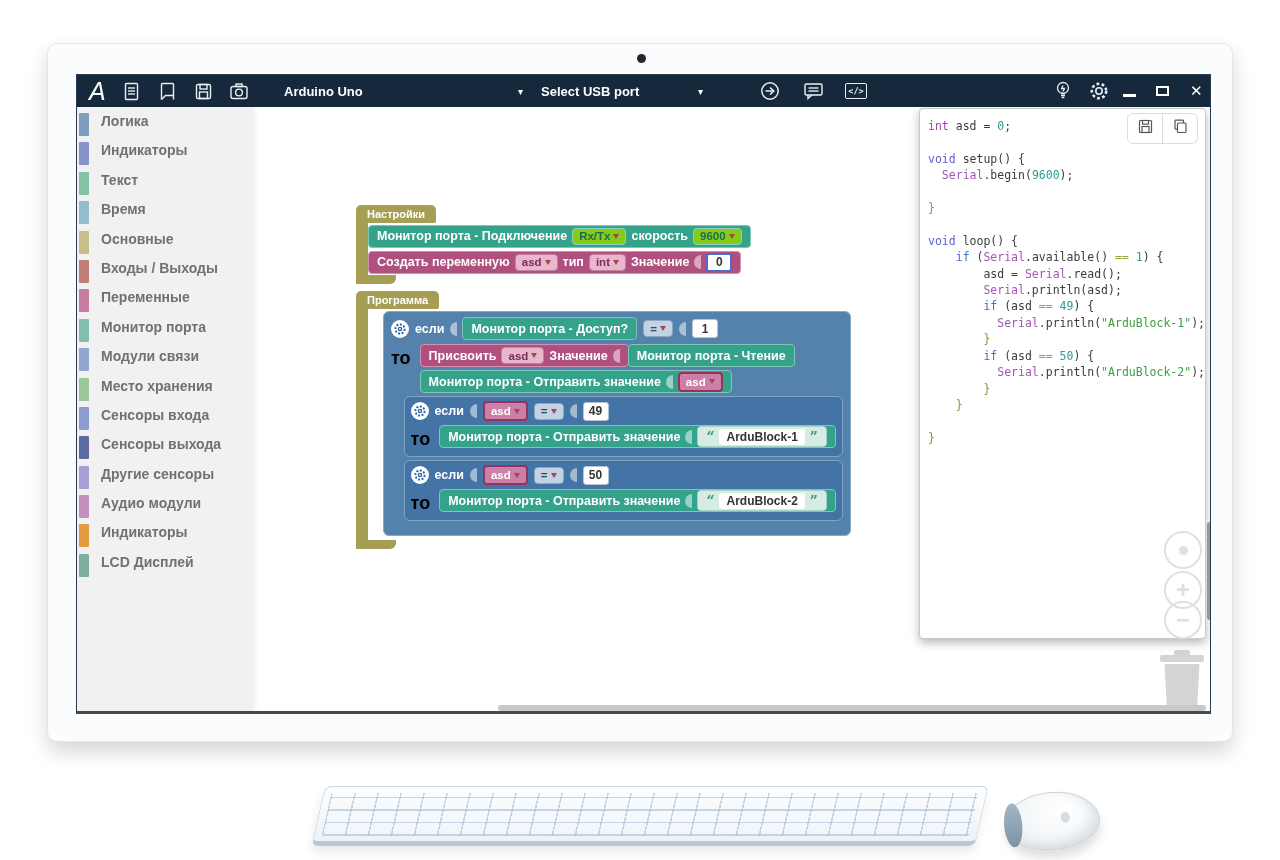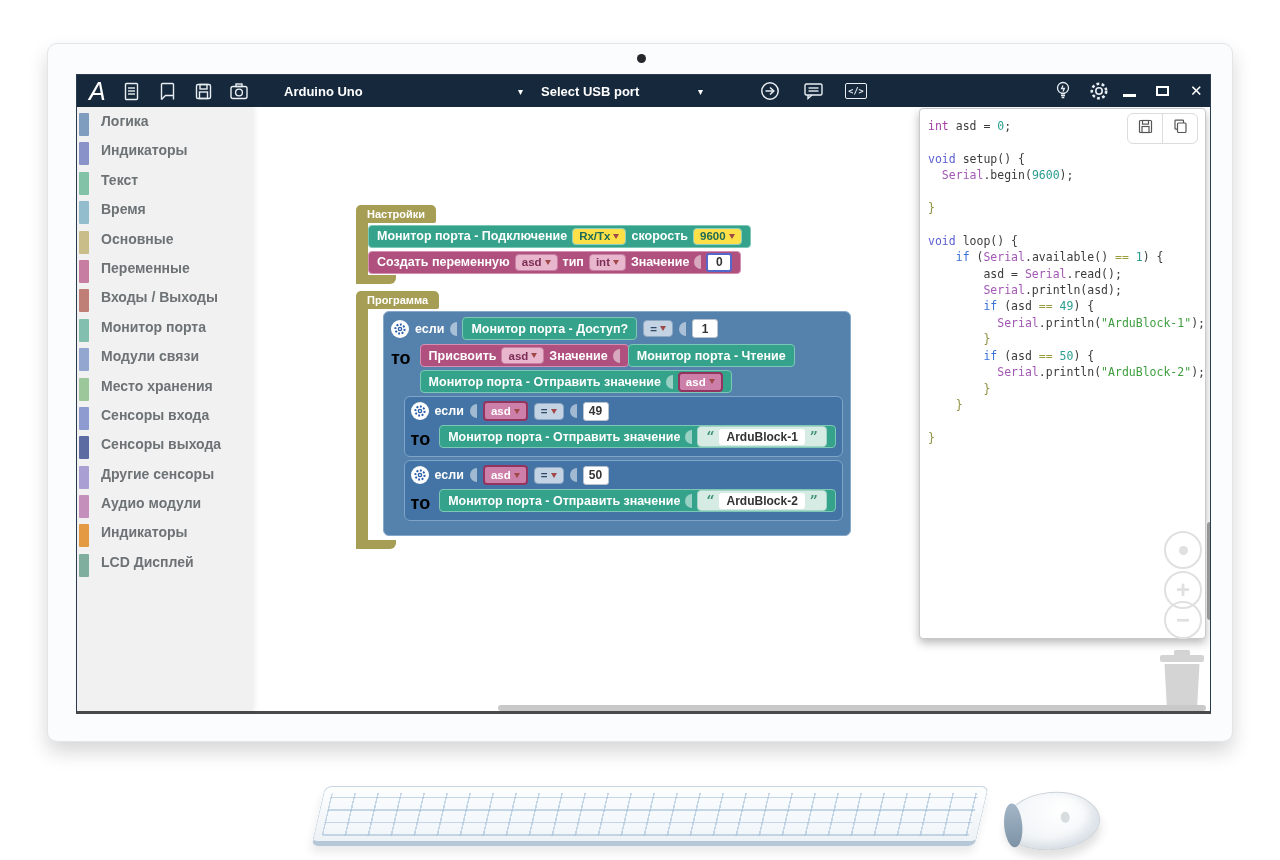--- a/index.html
+++ b/index.html
@@ -38,21 +38,21 @@
   .blocks{position:absolute;left:103px;top:98px;z-index:1;display:flex;flex-direction:column;align-items:flex-start;white-space:nowrap;}
   .hat{background:#a79e55;color:#fff;font-size:11px;font-weight:bold;padding:3px 11px 3px;border-radius:5px 5px 2px 0;}
   .cluster{position:relative;padding-left:12px;display:flex;flex-direction:column;align-items:flex-start;}
   .cluster::before{content:"";position:absolute;left:0;top:0;bottom:0;width:12px;background:#a79e55;}
   .olivefoot{height:9px;width:40px;background:#a79e55;margin-left:-12px;border-radius:0 0 6px 6px;}
   .brow{display:flex;align-items:center;margin:1.5px 0;}
   .blk{display:inline-flex;align-items:center;gap:5px;height:23px;padding:0 8px;border-radius:4px;border:1.5px solid;color:#fff;font-size:12.5px;font-weight:bold;}
   .teal{background:#35a38b;border-color:#7cc7b5;}
   .pink{background:#b0507e;border-color:#d490b2;}
   .chip{display:inline-flex;align-items:center;gap:3px;height:17px;padding:0 6px;border-radius:4px;border:1px solid;font-size:11.5px;font-weight:bold;}
-  .chip-teal{background:#fde047;border-color:#8fcfc0;color:#1d6a57;}
+  .chip-teal{background:#84cc16;border-color:#8fcfc0;color:#1d6a57;}
   .chip-pink{background:#e9b7cd;border-color:#c87fa4;color:#7c2d56;}
   .chip-var{background:#cc7fa8;border:2px solid #93335f;color:#fff;height:20px;}
   .chip-blue{background:#c3d3e3;border-color:#8ca8c2;color:#2f4a66;}
   .tri{width:0;height:0;border-left:3.5px solid transparent;border-right:3.5px solid transparent;border-top:5px solid #a04848;}
   .socket{width:7px;height:14px;border-radius:7px 0 0 7px;background:rgba(255,255,255,.5);}
   .valbox{display:inline-flex;align-items:center;justify-content:center;min-width:26px;height:19px;padding:0 5px;background:#fff;border:1px solid #b9c4ce;border-radius:3px;color:#333;font-size:12px;font-weight:bold;}
   .valbox.bluev{border:2px solid #5468cc;}
   .bigblue{background:#5581ad;border:1.5px solid #87a9c9;border-radius:6px;padding:5px 7px 14px 7px;margin-left:15px;margin-top:2px;display:flex;flex-direction:column;align-items:flex-start;}
   .innerblue{background:#4374a5;border:1.5px solid #7fa5c6;border-radius:6px;padding:4px 6px 6px;margin-left:-16px;display:flex;flex-direction:column;align-items:flex-start;}
   .ifrow{display:flex;align-items:center;gap:6px;color:#fff;font-size:12.5px;font-weight:bold;}
@@ -230,26 +230,26 @@
             </div>
             <div class="cat">
               <span class="catbar" style="background: rgb(147, 188, 205);"></span>
               <span class="catlabel">Время</span>
             </div>
             <div class="cat">
               <span class="catbar" style="background: rgb(201, 189, 137);"></span>
               <span class="catlabel">Основные</span>
             </div>
             <div class="cat">
+              <span class="catbar" style="background: rgb(191, 126, 118);"></span>
+              <span class="catlabel">Входы / Выходы</span>
+            </div>
+            <div class="cat">
               <span class="catbar" style="background: rgb(199, 125, 162);"></span>
               <span class="catlabel">Переменные</span>
-            </div>
-            <div class="cat">
-              <span class="catbar" style="background: rgb(191, 126, 118);"></span>
-              <span class="catlabel">Входы / Выходы</span>
             </div>
             <div class="cat">
               <span class="catbar" style="background: rgb(130, 191, 174);"></span>
               <span class="catlabel">Монитор порта</span>
             </div>
             <div class="cat">
               <span class="catbar" style="background: rgb(147, 166, 207);"></span>
               <span class="catlabel">Модули связи</span>
             </div>
             <div class="cat">

